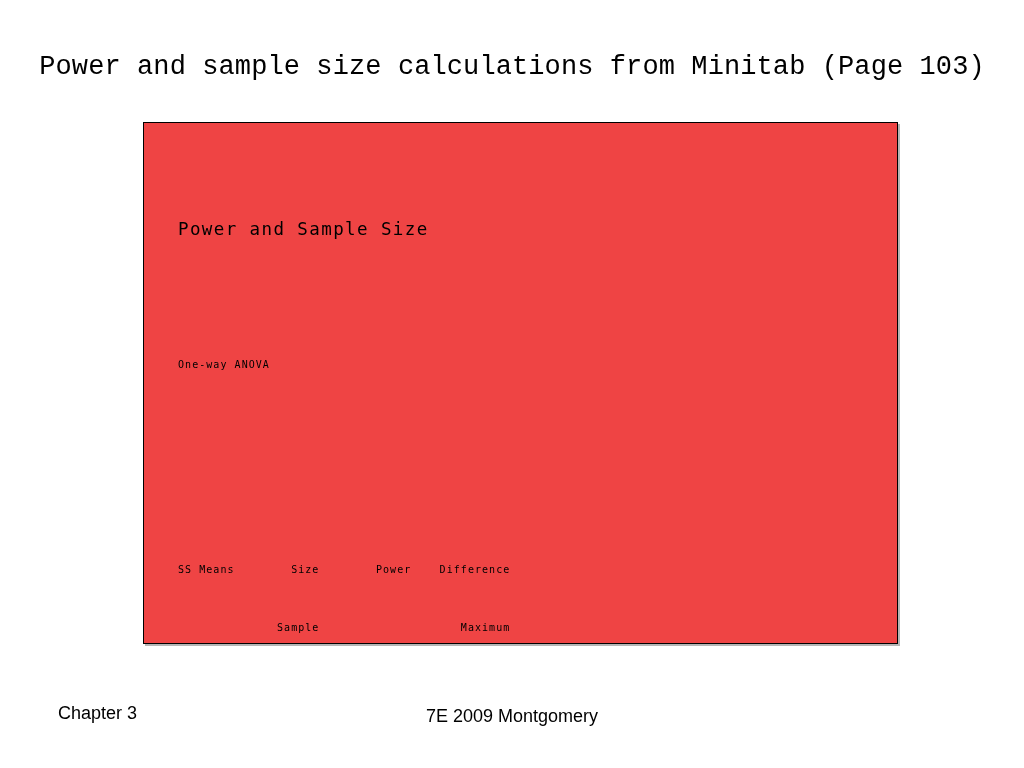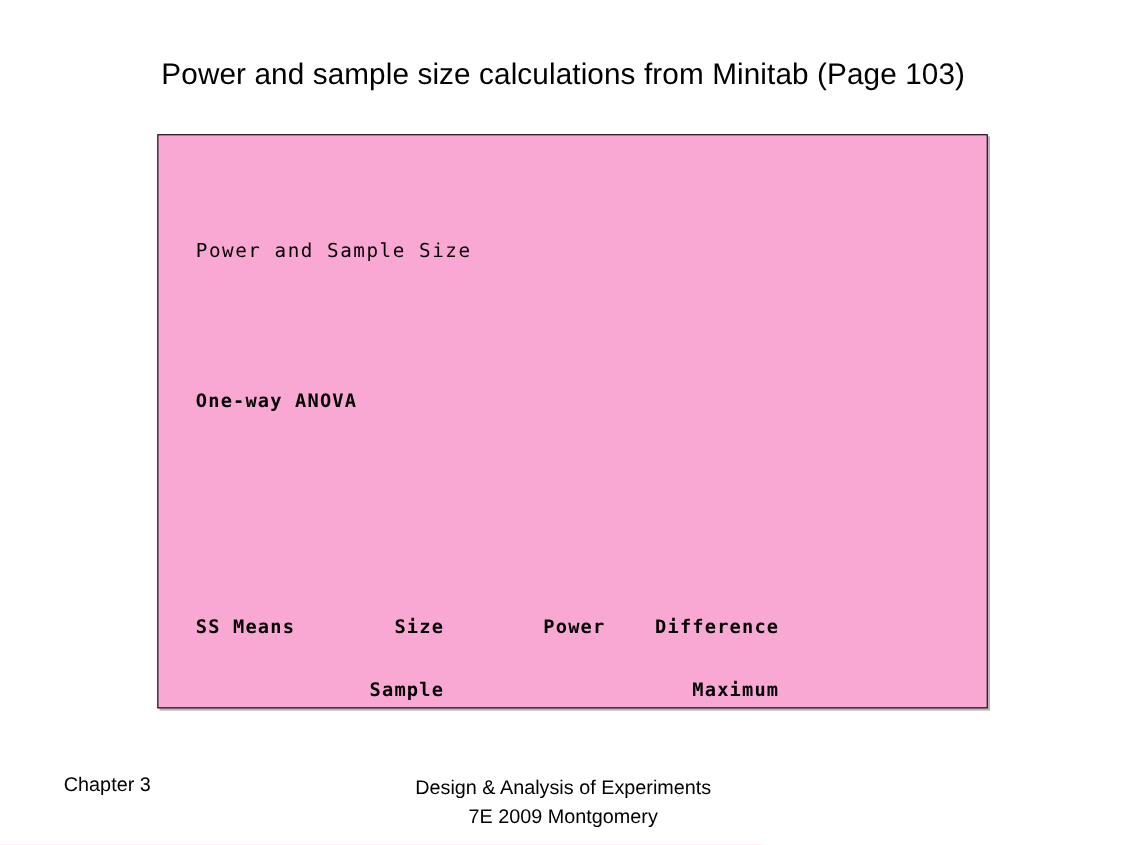--- a/index.html
+++ b/index.html
@@ -16,37 +16,37 @@
     overflow: hidden;
   }
 
   
   .slide-title {
     position: absolute;
     left: 0;
     top: 52px;
     width: 1024px;
     text-align: center;
-    font-family: Liberation Sans, sans-serif;
+    font-family: Liberation Mono, monospace;
     font-size: 27px;
     font-weight: normal;
     color: #000000;
     letter-spacing: 0.1px;
     white-space: nowrap;
   }
 
   
   .output-box {
     position: absolute;
     left: 143px;
     top: 122px;
     width: 755px;
     height: 522px;
     border: 1.5px solid #000000;
-    background: #f9a8d4;
+    background: #ef4444;
     box-sizing: border-box;
     box-shadow: 2px 2px 0 rgba(120,120,120,0.55);
   }
 
   .mono-block {
     position: absolute;
     left: 34px;
     top: 18px;
     font-family: "DejaVu Sans Mono", "Liberation Mono", monospace;
     color: #000000;
@@ -55,26 +55,25 @@
 
   .mono-heading {
     font-size: 17.5px;
     line-height: 24px;
     letter-spacing: 1.4px;
     white-space: pre;
     margin: 0;
   }
 
   .mono-line {
-    font-size: 17px;
+    font-size: 10px;
     line-height: 20.5px;
     letter-spacing: 1.05px;
     white-space: pre;
     margin: 0;
-    font-weight: bold;
   }
 
   .mono-gap-lg { height: 19px; }
   .mono-gap-md { height: 16px; }
 
   
   .footer {
     position: absolute;
     left: 0;
     top: 703px;
@@ -153,16 +152,15 @@
     
 
     
 
   </div>
 </div>
 
 <div class="footer">
   <div class="footer-left">Chapter 3</div>
   <div class="footer-center">
-    <div>Design &amp; Analysis of Experiments</div>
     <div>7E 2009 Montgomery</div>
   </div>
 </div>
 
 </body></html>

